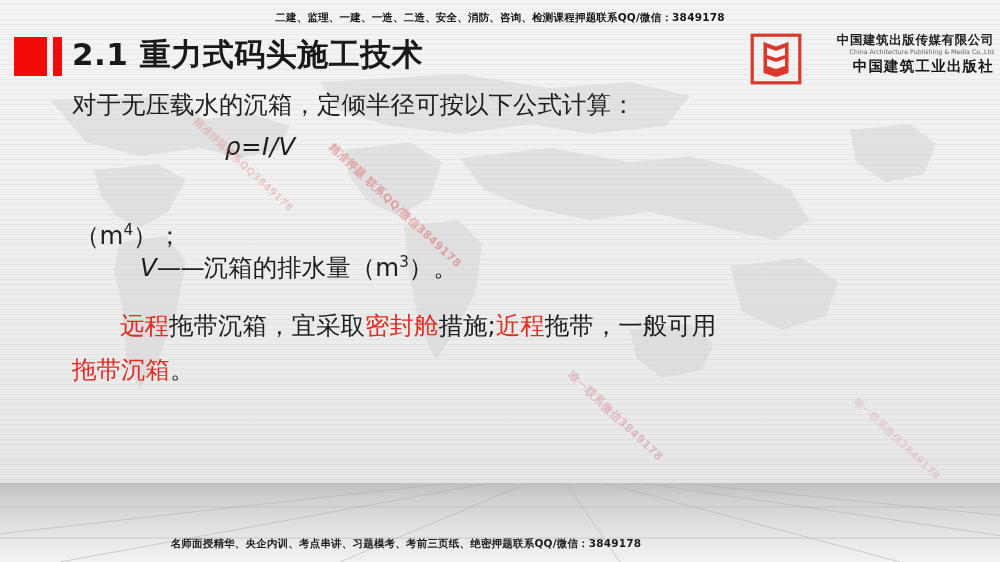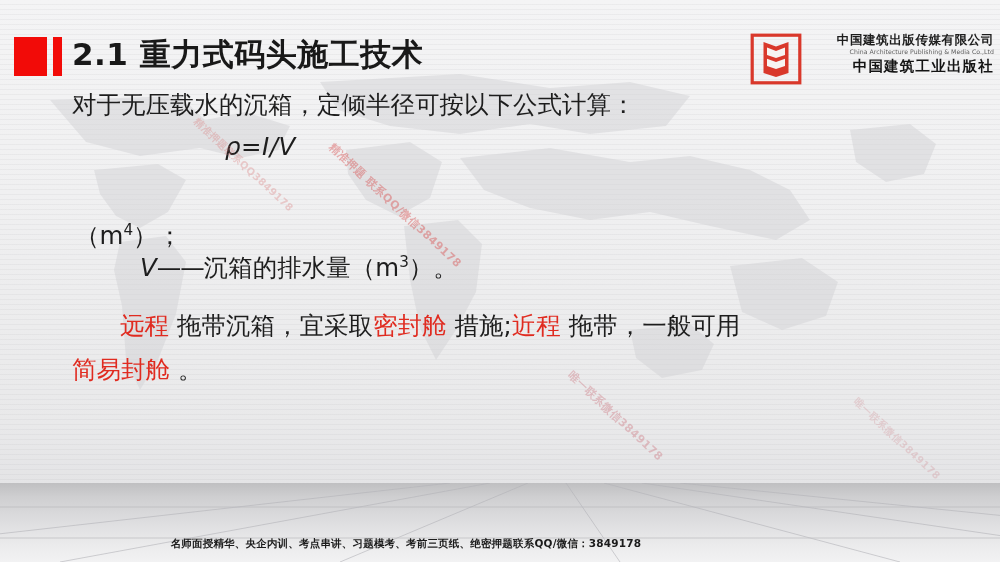--- a/index.html
+++ b/index.html
@@ -103,21 +103,21 @@
   .ln.l5  { left:140px; top:163px; }
   .ln.l6  { left:120px; top:221px; }
   .ln.l7  { left:72px;  top:265px; }
 
   .formula { font-size:24.5px; letter-spacing:.5px;text-align:center; }
   .formula .it { font-style:italic; font-family:"DejaVu Sans","Liberation Sans",sans-serif; }
   .sym-i { font-style:italic; font-family:"DejaVu Sans","Liberation Sans",sans-serif; }
   .unit  { font-family:"DejaVu Sans","Liberation Sans",sans-serif; }
   sup { font-size:.62em; vertical-align:super; line-height:0; }
   .red { color:#e02b20; }
-  .blk { color:#1d1d1d;margin-left:8px; }
+  .blk { color:#1d1d1d; }
   .dash { letter-spacing:-1px; }
 
   
   .wm {
     position:absolute;
     font-size:11px; font-weight:bold; white-space:nowrap;
     color:rgba(214,66,66,0.40);
     transform:rotate(43deg);
     transform-origin:left top;
     letter-spacing:.4px;
@@ -169,20 +169,21 @@
         <line x1="490" y1="0" x2="60" y2="79"></line>
         <line x1="528" y1="0" x2="340" y2="79"></line>
         <line x1="566" y1="0" x2="620" y2="79"></line>
         <line x1="604" y1="0" x2="900" y2="79"></line>
         <line x1="642" y1="0" x2="1180" y2="79"></line>
         <line x1="680" y1="0" x2="1460" y2="79"></line>
       </g>
     </svg>
   </div>
 
+  <div class="top-note">二建、监理、一建、一造、二造、安全、消防、咨询、检测课程押题联系QQ/微信：3849178</div>
 
   <div class="title-row">
     <div class="bar-wide"></div>
     <div class="bar-thin"></div>
     <div class="slide-title">2.1 重力式码头施工技术</div>
   </div>
 
   <div class="logo">
     <svg class="logo-mark" viewBox="0 0 52 52">
       <rect x="2.2" y="2.2" width="47.6" height="47.6" fill="none" stroke="#d9382b" stroke-width="3.2"></rect>
@@ -206,21 +207,21 @@
 
     <div class="ln l2 formula"><span>ρ</span><span>=</span><span class="it">I</span><span class="it">/</span><span class="it">V</span></div>
 
 
     <div class="ln l4 unit"><span>（m</span><sup>4</sup><span>）；</span></div>
 
     <div class="ln l5"><span class="sym-i">V</span><span class="dash">——</span><span>沉箱的排水量</span><span class="unit">（m</span><sup class="unit">3</sup><span class="unit">）。</span></div>
 
     <div class="ln l6"><span class="red">远程</span><span class="blk">拖带沉箱，宜采取</span><span class="red">密封舱</span><span class="blk">措施;</span><span class="red">近程</span><span class="blk">拖带，一般可用</span></div>
 
-    <div class="ln l7"><span class="red">简易封舱</span><span class="blk">。</span></div>
+    <div class="ln l7"><span class="red">拖带沉箱</span><span class="blk">。</span></div>
 
   </div>
 
   <div class="wm w3">精准押题联系QQ3849178</div>
   <div class="wm w1">精准押题 联系QQ/微信3849178</div>
   <div class="wm w2">唯一联系微信3849178</div>
   <div class="wm w4">唯一联系微信3849178</div>
 
   <div class="footer-note">名师面授精华、央企内训、考点串讲、习题模考、考前三页纸、绝密押题联系QQ/微信：3849178</div>
 

